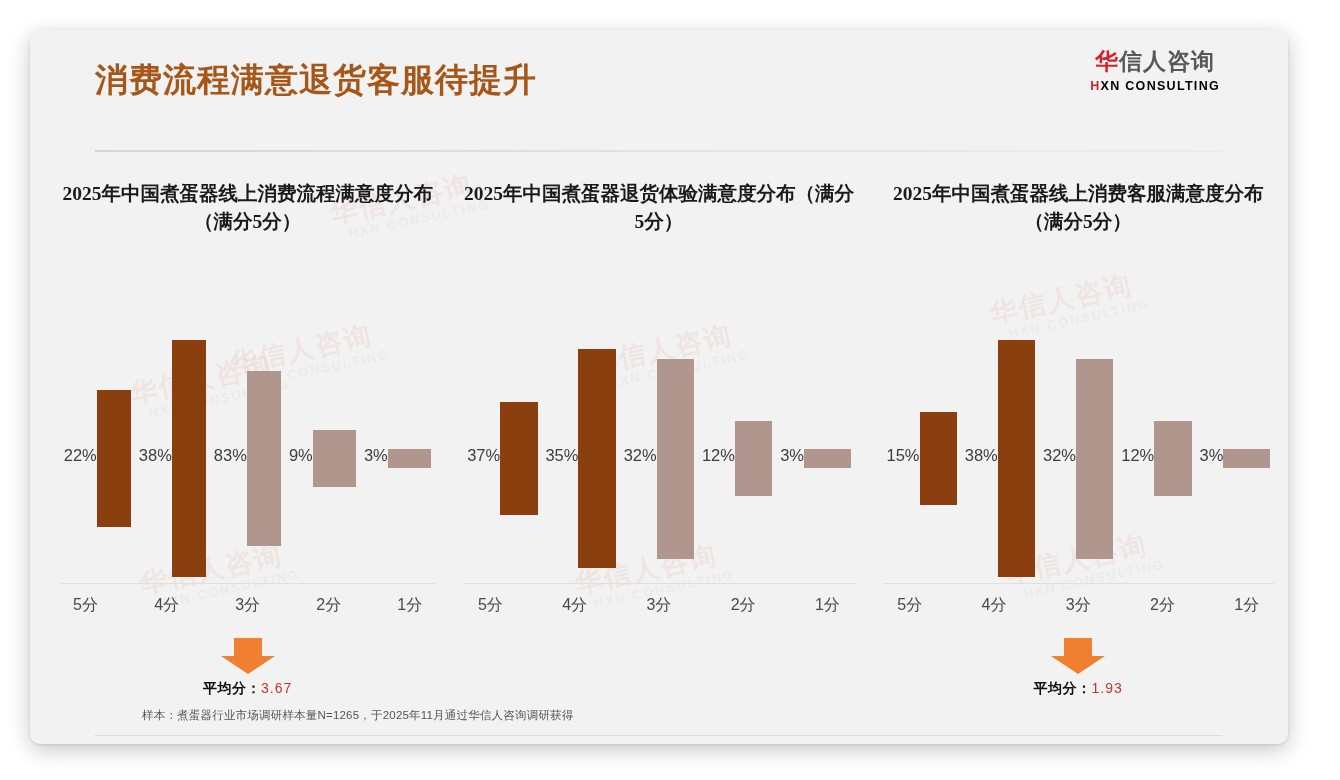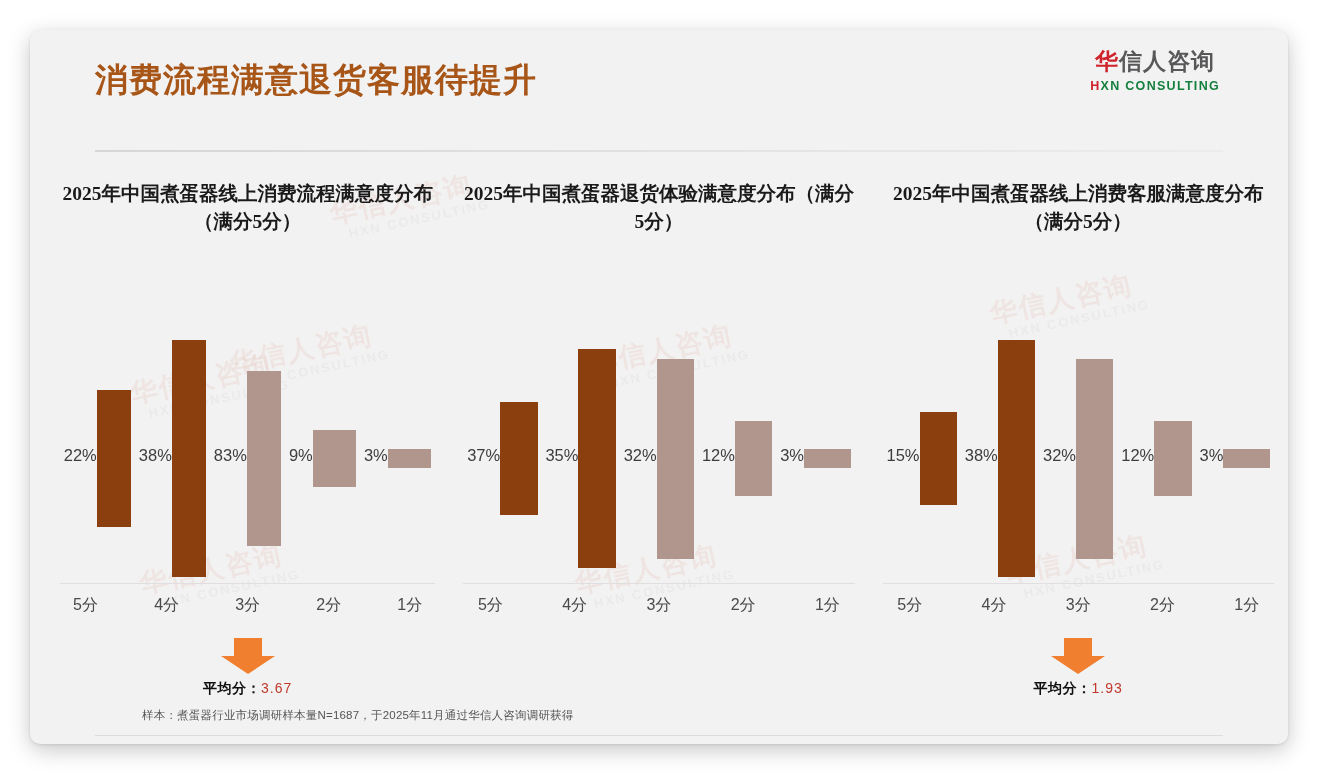--- a/index.html
+++ b/index.html
@@ -38,21 +38,21 @@
     font-size: 33px; font-weight: 700; color: #A85518;
     font-family: "Liberation Serif", "DejaVu Serif", serif;
     letter-spacing: 1px;
   }
   .logo { position: absolute; right: 68px; top: 18px; text-align: center; }
   .logo-cn { font-size: 23px; font-weight: 700; letter-spacing: 1px; line-height: 1.15; font-family: "Liberation Sans", sans-serif;}
   .logo-cn .red { color: #D0222A; }
   .logo-cn .gray { color: #58585a; font-family: Liberation Mono, monospace; }
   .logo-en { font-size: 12.5px; font-weight: 700; letter-spacing: 1.3px; margin-top: 3px; font-family: "Liberation Sans", sans-serif;}
   .logo-en .red { color: #D0222A; }
-  .logo-en .gray { color: #15803d; }
+  .logo-en .gray { color: #000000; }
   .hdr-rule {
     position: absolute; left: 65px; top: 120px; width: 1128px; height: 2px;
     background: linear-gradient(to right, #d6d6d6, #e4e4e4 60%, #ececec);
     z-index: 3;
   }
 
   
   .charts {
     position: absolute; left: 0; top: 150px; width: 100%;
     display: flex; z-index: 3;
@@ -280,20 +280,20 @@
       <div class="avgzone">
         <svg class="arrow" viewBox="0 0 62 40">
             <path d="M17 2 H45 V20 H58 L31 38 L4 20 H17 Z" fill="#F08030"></path>
           </svg>
         <div class="avg"><span>平均分：</span><span class="score">1.93</span></div>
       </div>
     </div>
 
   </div>
 
-  <div class="note">样本：煮蛋器行业市场调研样本量N=1687，于2025年11月通过华信人咨询调研获得</div>
+  <div class="note">样本：煮蛋器行业市场调研样本量N=1265，于2025年11月通过华信人咨询调研获得</div>
   <div class="foot-rule"></div>
   <div class="footer">
     <div>©2026.1 HXR华信人咨询</div>
     <div>www.hxrcon.com</div>
   </div>
 
 </div>
 
 </body></html>

